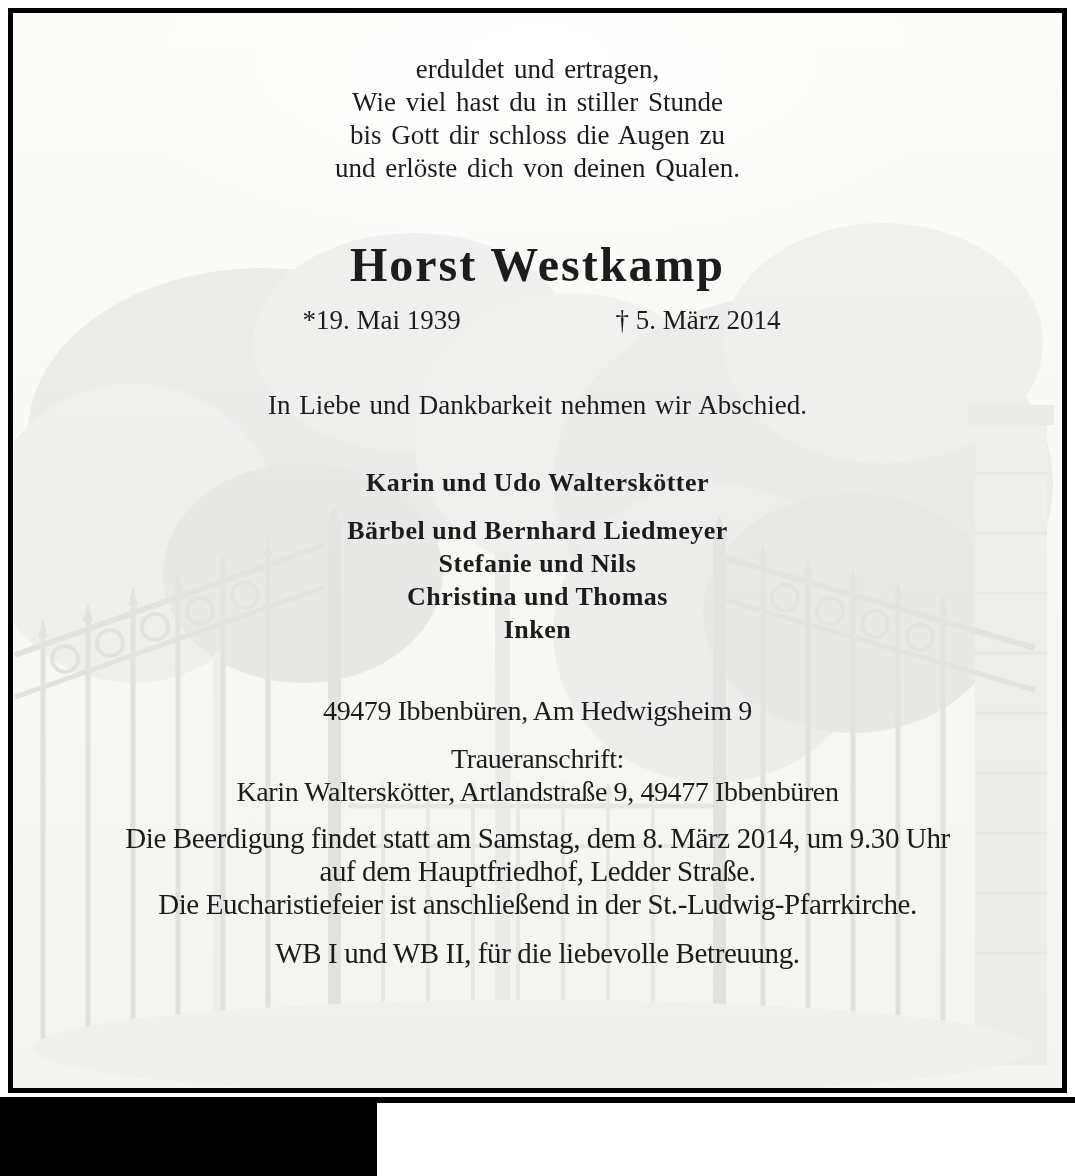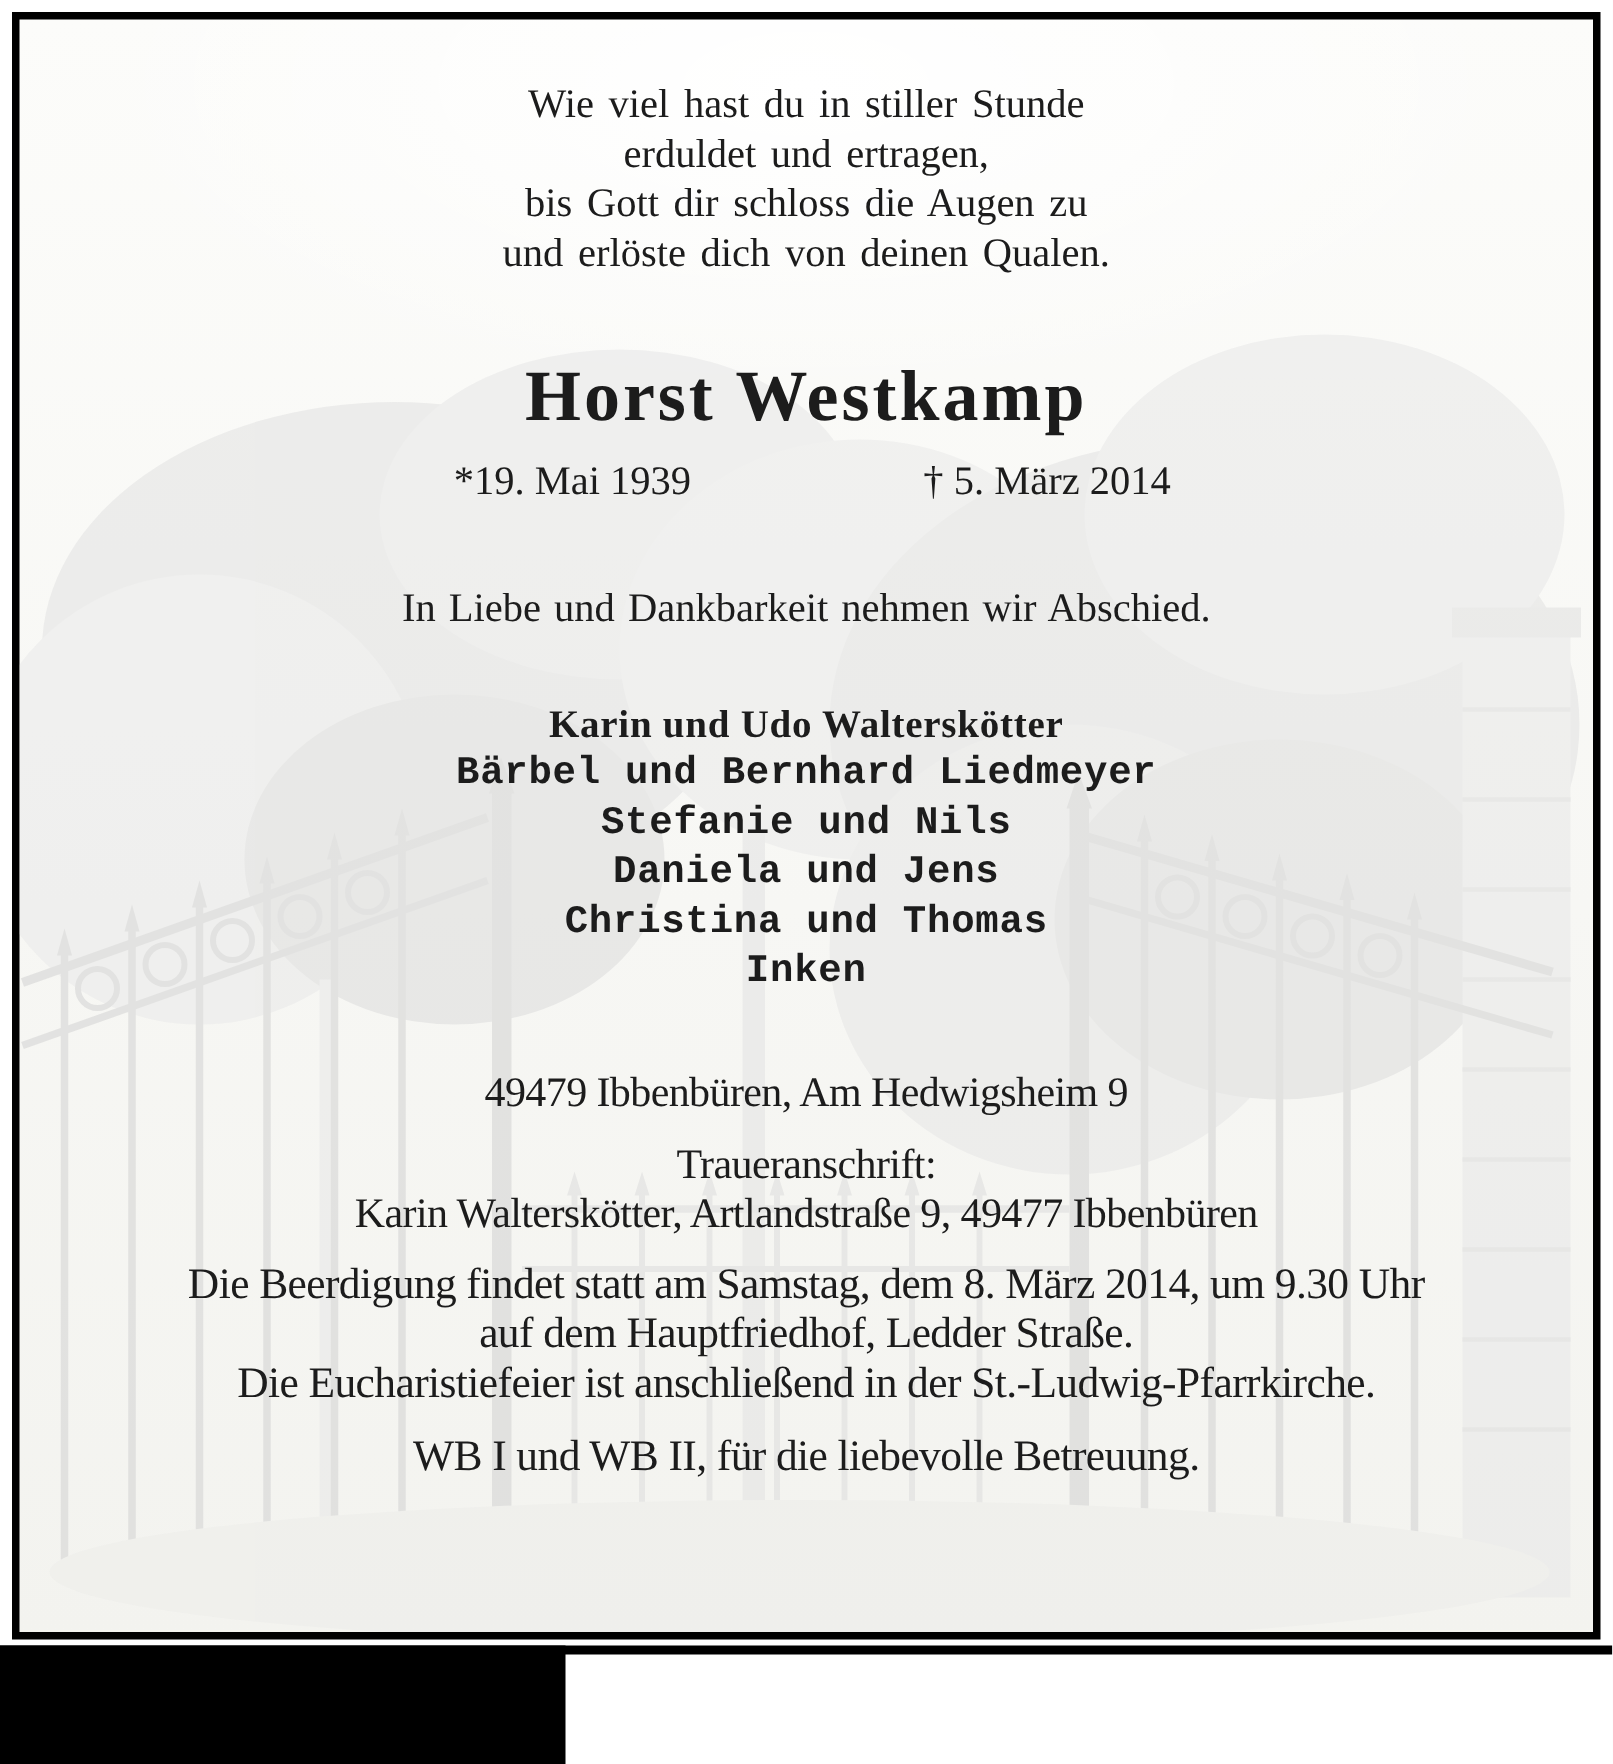--- a/index.html
+++ b/index.html
@@ -76,22 +76,21 @@
     word-spacing: 2px;
   }
   .chief-mourner {
     margin-top: 44px;
     font-size: 26px;
     line-height: 33px;
     font-weight: bold;
     letter-spacing: 0.5px;
   }
   .mourners {
-    margin-top: 0;
-    font-family: Liberation Mono, monospace;
+    margin-top: 15px;
   }
   .mourner-line {
     font-size: 26px;
     line-height: 33px;
     font-weight: bold;
     letter-spacing: 0.5px;
   }
   .narrow {
     letter-spacing: -0.4px;
   }
@@ -235,41 +234,40 @@
         <path d="M545 784 L550 768 L555 784 Z" stroke="none"></path>
         <path d="M590 784 L595 768 L600 784 Z" stroke="none"></path>
         <path d="M635 784 L640 768 L645 784 Z" stroke="none"></path>
       </g>
       <ellipse cx="520" cy="1035" rx="500" ry="48" fill="#ededea"></ellipse>
     </svg>
 
     <div class="content">
 
       <div>
+        <div class="poem-line">erduldet und ertragen,</div>
         <div class="poem-line">Wie viel hast du in stiller Stunde</div>
-        <div class="poem-line">erduldet und ertragen,</div>
         <div class="poem-line">bis Gott dir schloss die Augen zu</div>
         <div class="poem-line">und erlöste dich von deinen Qualen.</div>
       </div>
 
       <div class="deceased-name">Horst Westkamp</div>
 
       <div class="dates-row">
         <span>*19. Mai 1939</span>
         <span>† 5. März 2014</span>
       </div>
 
       <div class="farewell">In Liebe und Dankbarkeit nehmen wir Abschied.</div>
 
       <div class="chief-mourner">Karin und Udo Walterskötter</div>
 
       <div class="mourners">
         <div class="mourner-line">Bärbel und Bernhard Liedmeyer</div>
         <div class="mourner-line">Stefanie und Nils</div>
-        <div class="mourner-line">Daniela und Jens</div>
         <div class="mourner-line">Christina und Thomas</div>
         <div class="mourner-line">Inken</div>
       </div>
 
       <div class="address-line narrow">49479 Ibbenbüren, Am Hedwigsheim 9</div>
 
       <div class="condolence-label narrow">Traueranschrift:</div>
       <div class="condolence-address narrow">Karin Walterskötter, Artlandstraße 9, 49477 Ibbenbüren</div>
 
       <div class="funeral">

